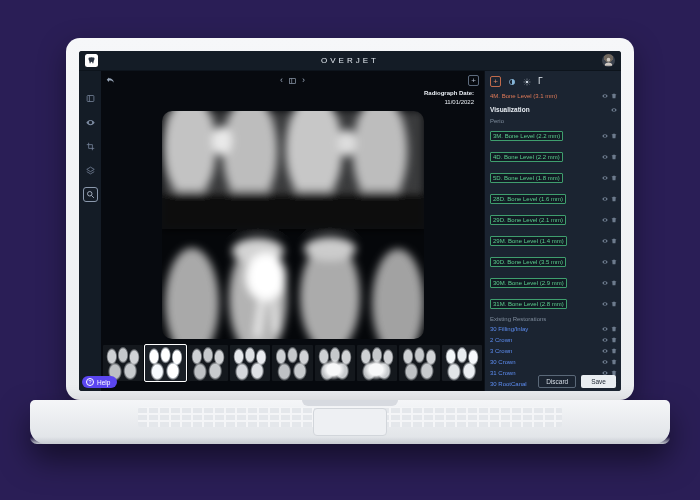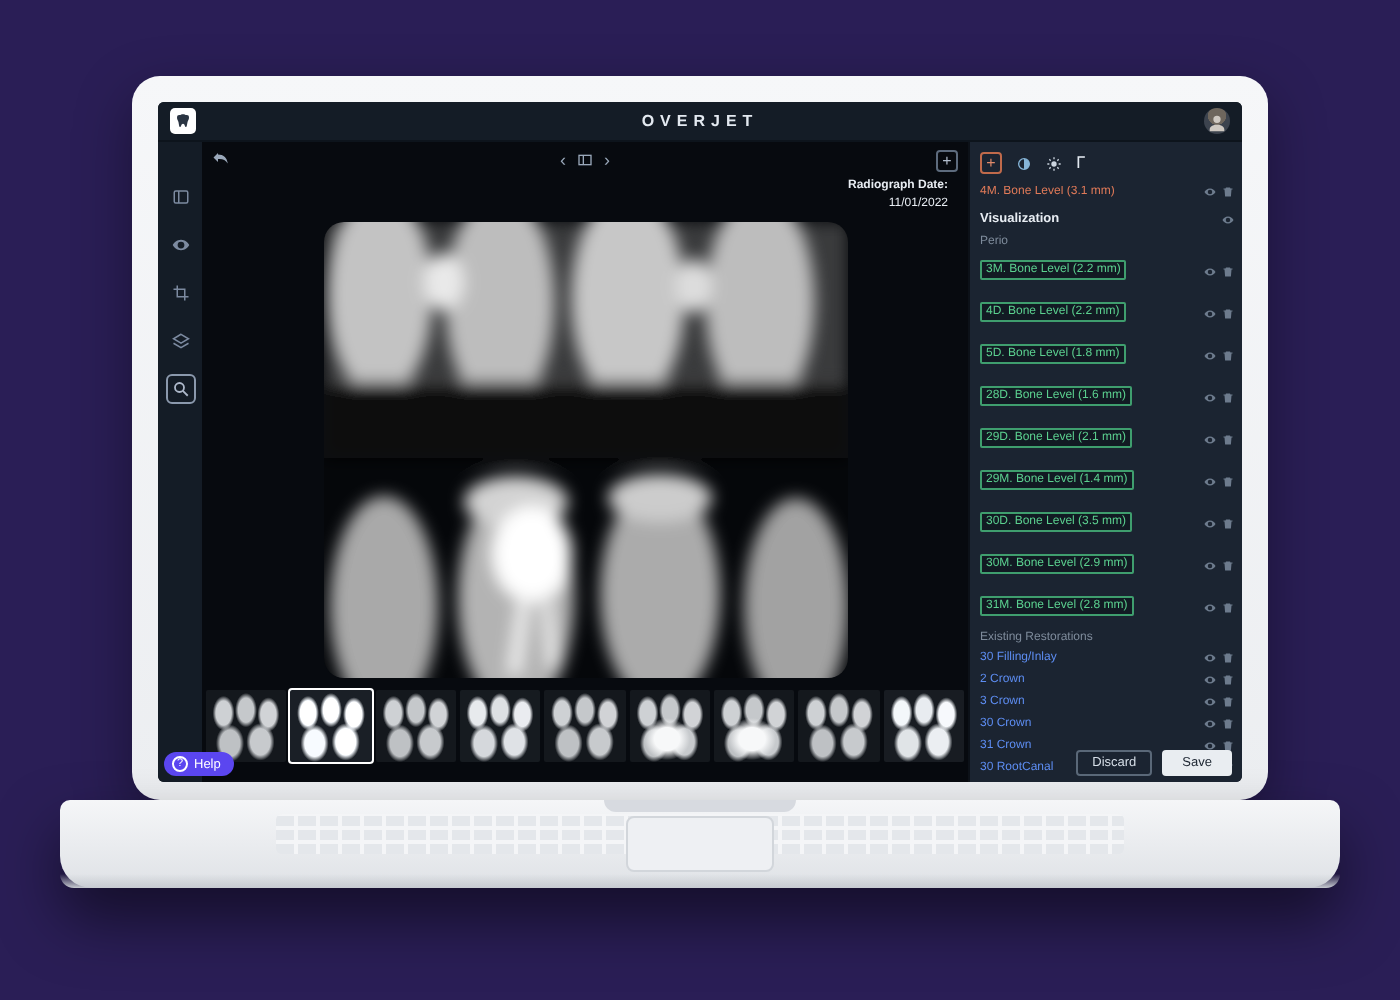--- a/index.html
+++ b/index.html
@@ -29,21 +29,21 @@
   .trackpad { position:absolute; left:50%; top:8px; transform:translateX(-50%);
           width:74px; height:28px; background:#eef0f3; border:1px solid #d2d6db; border-radius:4px; }
 
   
   .topbar { position:absolute; left:0; top:0; right:0; height:20px; background:#141c26;
             border-bottom:1px solid #0d141c; display:flex; align-items:center; padding:0 6px; z-index:5; }
   .logo { width:13px; height:13px; background:#ffffff; border-radius:2.5px;
           display:flex; align-items:center; justify-content:center; z-index:2; }
   .logo svg { width:9px; height:9px; color:#2a3442; }
   .apptitle { position:absolute; left:0; right:0; text-align:center; font-size:8px;
-          letter-spacing:3px; color:#e3e9f0; font-weight:700; }
+          letter-spacing:3px; color:#e3e9f0; font-weight:400; }
   .avatar { margin-left:auto; width:13px; height:13px; border-radius:50%;
           background:radial-gradient(circle at 50% 30%, #6e665d 0 40%, #3c434e 42%); overflow:hidden;
           display:flex; align-items:flex-end; justify-content:center; z-index:2; }
   .avatar svg { width:11px; height:11px; color:#cfc9c2; }
 
   
   .sidebar { position:absolute; left:0; top:20px; width:22px; bottom:0; background:#141c26;
           display:flex; flex-direction:column; align-items:center; padding-top:20px; gap:9px; z-index:3; }
   .side-btn { width:15px; height:15px; display:flex; align-items:center; justify-content:center; color:#7c8aa0; }
   .side-btn svg { width:9px; height:9px; }

